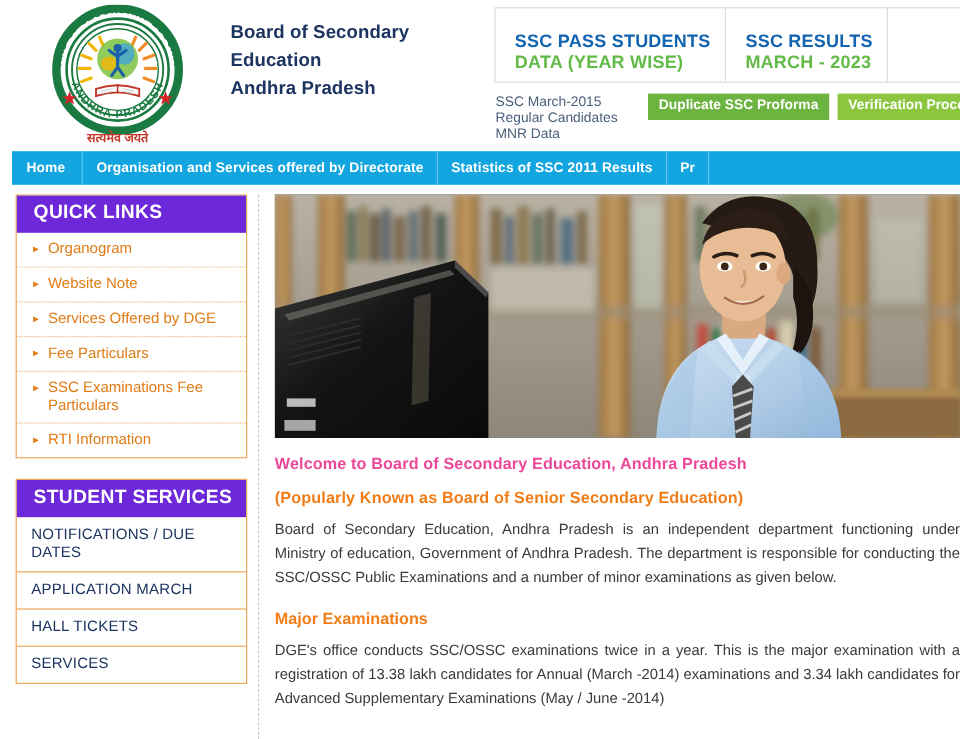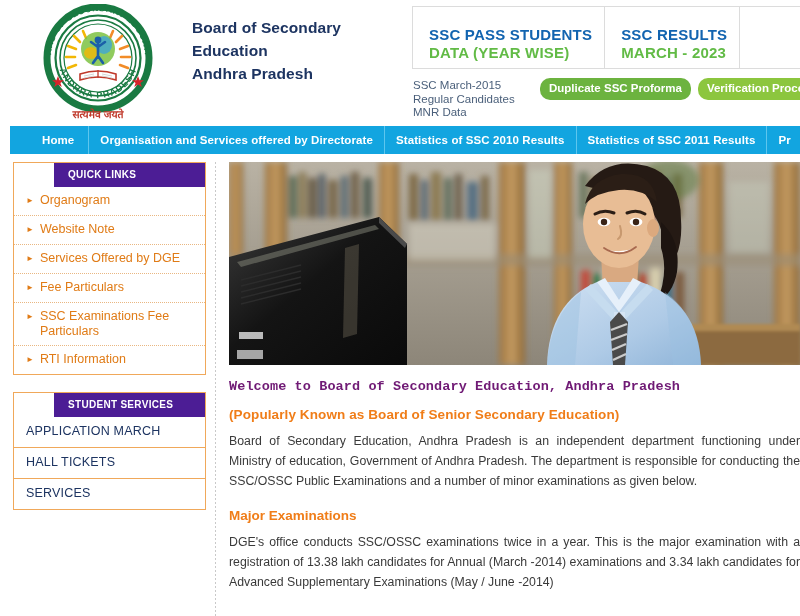--- a/index.html
+++ b/index.html
@@ -99,21 +99,20 @@
     display: flex;
     gap: 7px;
   }
   .gbtn {
     color: #ffffff;
     font-size: 11.5px;
     font-weight: bold;
     padding: 4px 9px 5px 9px;
     white-space: nowrap;
     line-height: 13px;
-    border-radius: 10px;
   }
   .gbtn-a { background: #6cb33f; }
   .gbtn-b { background: #8cc63e; }
 
   
   .navbar {
     position: absolute;
     left: 10px;
     top: 126px;
     width: 800px;
@@ -127,21 +126,21 @@
     display: flex;
     align-items: center;
     padding: 0 11px;
     color: #ffffff;
     font-size: 11.5px;
     font-weight: bold;
     white-space: nowrap;
     border-right: 1px solid #5dc6ee;
     letter-spacing: 0.1px;
   }
-  .nav-item:first-child { padding: 0 14px 0 32px; }
+  .nav-item:first-child { padding: 0 14px 0 12px; }
 
   
   .content {
     position: absolute;
     left: 0;
     top: 162px;
     width: 800px;
     height: 454px;
   }
 
@@ -151,27 +150,26 @@
     top: 0;
     width: 193px;
   }
 
   .panel {
     border: 1px solid #f0a85a;
     background: #ffffff;
     margin-bottom: 17px;
   }
   .panel-head {
-    background: #4c1d95;
+    background: #6d28d9;
     color: #ffffff;
-    font-size: 10px;
+    font-size: 16px;
     font-weight: bold;
     padding: 6px 0 7px 14px;
     letter-spacing: 0.3px;
-    margin-left: 40px;
   }
   
   .ql-item {
     display: flex;
     align-items: flex-start;
     gap: 6px;
     padding: 6px 8px 6px 12px;
     border-bottom: 1px dotted #e9b782;
     color: #e07b16;
     font-size: 12.5px;
@@ -216,26 +214,25 @@
 
   .hero {
     position: relative;
     width: 571px;
     height: 203px;
     overflow: hidden;
     background: #6e6a60;
   }
 
   .h-title {
-    color: #701a75;
+    color: #ec4899;
     font-size: 13.5px;
     font-weight: bold;
     margin-top: 14px;
     letter-spacing: 0.1px;
-    font-family: Liberation Mono, monospace;
   }
   .h-sub {
     color: #f07d18;
     font-size: 13.5px;
     font-weight: bold;
     margin-top: 13px;
     letter-spacing: 0.1px;
   }
   .para {
     color: #3a3a3a;
@@ -336,21 +333,20 @@
 
     <div class="green-btns">
       <div class="gbtn gbtn-a">Duplicate SSC Proforma</div>
       <div class="gbtn gbtn-b">Verification Proced</div>
     </div>
   </div>
 
   <div class="navbar">
     <div class="nav-item">Home</div>
     <div class="nav-item">Organisation and Services offered by Directorate</div>
-    <div class="nav-item">Statistics of SSC 2010 Results</div>
     <div class="nav-item">Statistics of SSC 2011 Results</div>
     <div class="nav-item">Pr</div>
   </div>
 
   <div class="content">
 
     <div class="sidebar">
 
       <div class="panel">
         <div class="panel-head">QUICK LINKS</div>
@@ -376,20 +372,21 @@
           <span>SSC Examinations Fee Particulars</span>
         </div>
         <div class="ql-item">
           <span class="ql-arrow">►</span>
           <span>RTI Information</span>
         </div>
       </div>
 
       <div class="panel">
         <div class="panel-head">STUDENT SERVICES</div>
+        <div class="ss-item">NOTIFICATIONS / DUE DATES</div>
         <div class="ss-item">APPLICATION MARCH</div>
         <div class="ss-item">HALL TICKETS</div>
         <div class="ss-item">SERVICES</div>
       </div>
     </div>
 
     <div class="vdivider"></div>
 
     <div class="main">
 

